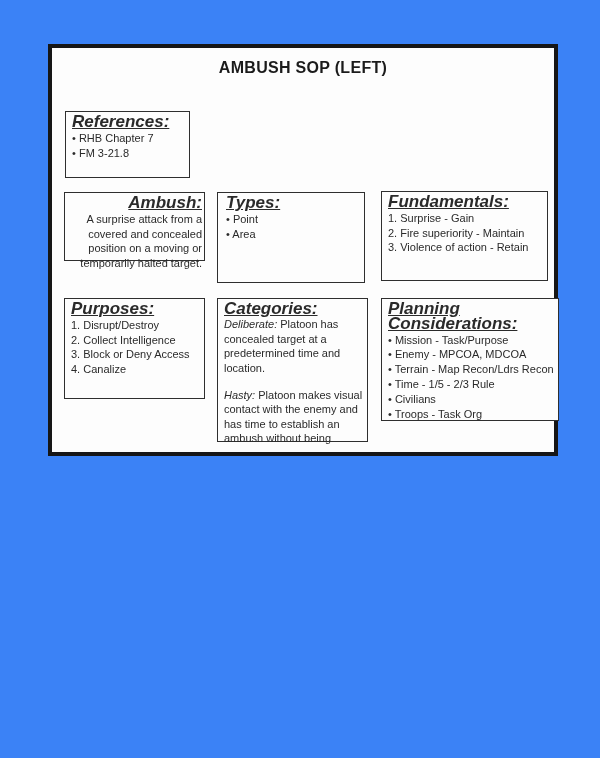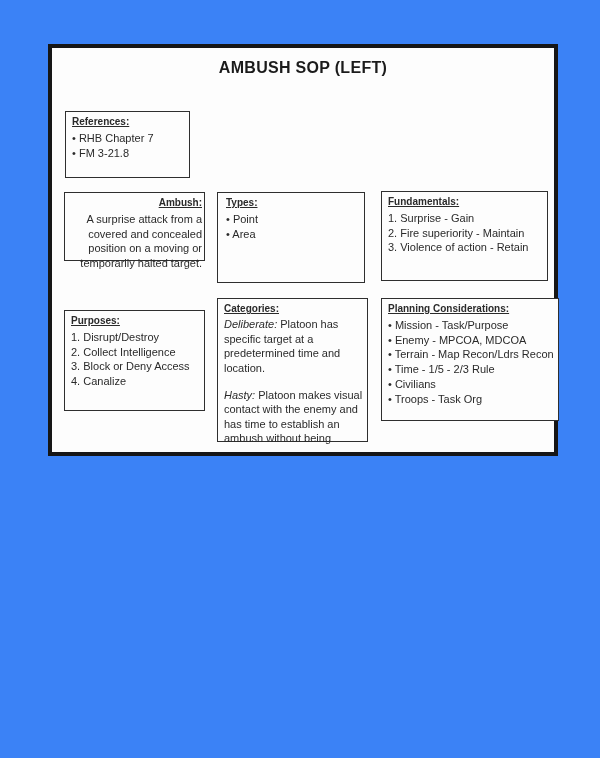--- a/index.html
+++ b/index.html
@@ -34,32 +34,33 @@
     border: 1.5px solid #2f2f2f;
     background: #fdfdfd;
     padding: 3px 2px 3px 6px;
     font-size: 11px;
     line-height: 14.8px;
     color: #2a2a2a;
   }
   .heading {
     font-weight: bold;
     text-decoration: underline;
-    font-size: 10px;
+    font-size: 17px;
     margin-bottom: 1px;
+    font-style: italic;
   }
   .line { white-space: normal; }
   .italic { font-style: italic; }
   .para { margin: 0; }
   .para2 { margin-top: 13px; }
   .b-references   { left: 65px;  top: 111px; width: 125px; height: 67px; }
   .b-ambush       { left: 64px;  top: 192px; width: 141px; height: 69px; text-align: right; }
   .b-types        { left: 217px; top: 192px; width: 148px; height: 91px; padding-left: 8px; }
   .b-fundamentals { left: 381px; top: 191px; width: 167px; height: 90px; }
-  .b-purposes     { left: 64px;  top: 310px; width: 141px; height: 101px; }
+  .b-purposes     { left: 64px;  top: 298px; width: 141px; height: 101px; }
   .b-categories   { left: 217px; top: 298px; width: 151px; height: 144px; line-height: 14.4px; }
   .b-planning     { left: 381px; top: 298px; width: 178px; height: 123px; }
 </style>
 </head>
 <body>
 
 <div class="page">
 
   <div class="sheet">
     <div class="title">AMBUSH SOP (LEFT)</div>
@@ -100,21 +101,21 @@
     <div>
         <div class="line">1. Disrupt/Destroy</div>
         <div class="line">2. Collect Intelligence</div>
         <div class="line">3. Block or Deny Access</div>
         <div class="line">4. Canalize</div>
       </div>
   </div>
 
   <div class="box b-categories">
     <div class="heading">Categories:</div>
-    <div class="para"><span class="italic">Deliberate:</span><span> Platoon has specific target at a predetermined time and location.</span></div>
+    <div class="para"><span class="italic">Deliberate:</span><span> Platoon has concealed target at a predetermined time and location.</span></div>
     <div class="para para2"><span class="italic">Hasty:</span><span> Platoon makes visual contact with the enemy and has time to establish an ambush without being</span></div>
   </div>
 
   <div class="box b-planning">
     <div class="heading">Planning Considerations:</div>
     <div>
         <div class="line">• Mission - Task/Purpose</div>
         <div class="line">• Enemy - MPCOA, MDCOA</div>
         <div class="line">• Terrain - Map Recon/Ldrs Recon</div>
         <div class="line">• Time - 1/5 - 2/3 Rule</div>

